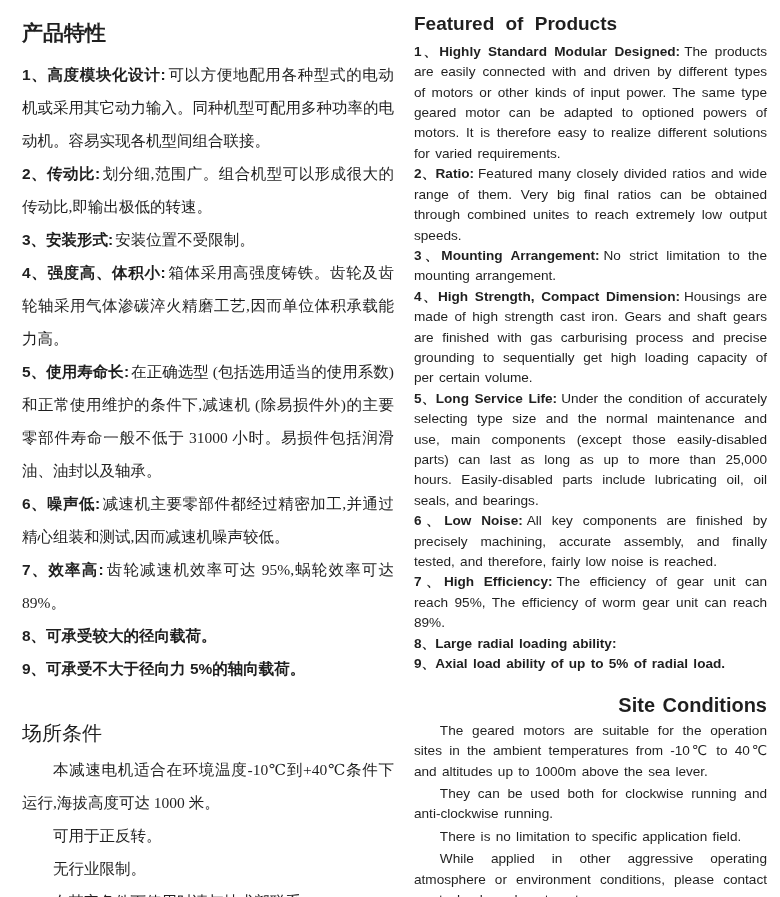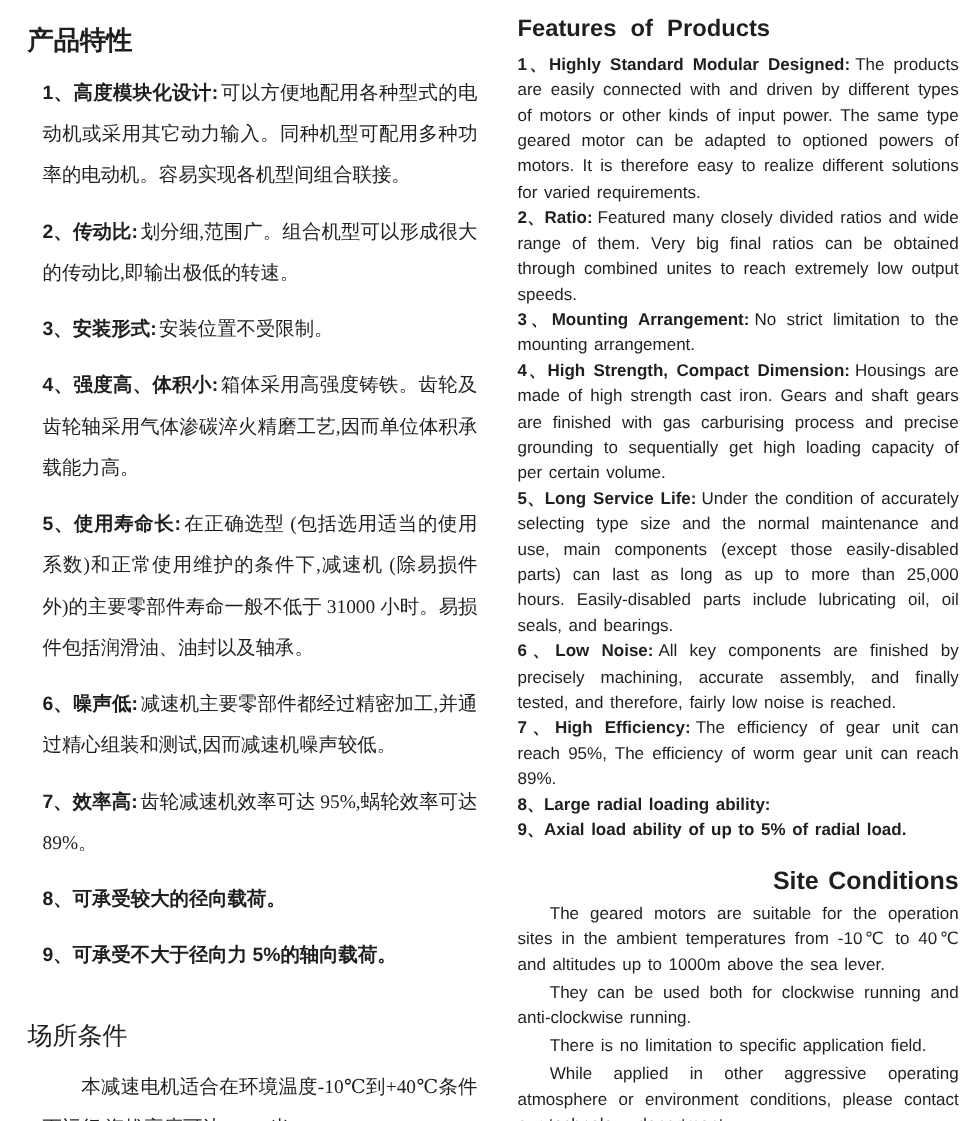--- a/index.html
+++ b/index.html
@@ -32,21 +32,21 @@
     margin: 20px 0 13px 0;
     text-align: left;
   }
   .cn-h2 {
     font-family: "Liberation Sans", "DejaVu Sans", sans-serif;
     font-size: 20px; font-weight: normal;
     line-height: 1.2;
     margin: 36px 0 8px 0;
     text-align: left;
   }
-  .col-cn p { margin: 12px; padding: 0; }
+  .col-cn p { margin: 0; padding: 0; }
   .cn-lbl {
     font-weight: bold;
     font-family: "Liberation Sans", "DejaVu Sans", sans-serif;
     padding-right: 2px;
   }
   .cn-indent { text-indent: 2em; }
 
   
   .col-en {
     left: 414px; width: 353px;
@@ -93,21 +93,21 @@
     <p><b class="cn-lbl">9、可承受不大于径向力 5%的轴向载荷。</b><span></span></p>
 
     <h2 class="cn-h2">场所条件</h2>
     <p class="cn-indent">本减速电机适合在环境温度-10℃到+40℃条件下运行,海拔高度可达 1000 米。</p>
     <p class="cn-indent">可用于正反转。</p>
     <p class="cn-indent">无行业限制。</p>
     <p class="cn-indent">在其它条件下使用时请与技术部联系。</p>
   </div>
 
   <div class="col col-en">
-    <h1 class="en-h1">Features of Products</h1>
+    <h1 class="en-h1">Featured of Products</h1>
 
     <p><b class="en-lbl">1、Highly Standard Modular Designed:</b><span>The products are easily connected with and driven by different types of motors or other kinds of input power. The same type geared motor can be adapted to optioned powers of motors. It is therefore easy to realize different solutions for varied requirements.</span></p>
     <p><b class="en-lbl">2、Ratio:</b><span>Featured many closely divided ratios and wide range of them. Very big final ratios can be obtained through combined unites to reach extremely low output speeds.</span></p>
     <p><b class="en-lbl">3、Mounting Arrangement:</b><span>No strict limitation to the mounting arrangement.</span></p>
     <p><b class="en-lbl">4、High Strength, Compact Dimension:</b><span>Housings are made of high strength cast iron. Gears and shaft gears are finished with gas carburising process and precise grounding to sequentially get high loading capacity of per certain volume.</span></p>
     <p><b class="en-lbl">5、Long Service Life:</b><span>Under the condition of accurately selecting type size and the normal maintenance and use, main components (except those easily-disabled parts) can last as long as up to more than 25,000 hours. Easily-disabled parts include lubricating oil, oil seals, and bearings.</span></p>
     <p><b class="en-lbl">6、Low Noise:</b><span>All key components are finished by precisely machining, accurate assembly, and finally tested, and therefore, fairly low noise is reached.</span></p>
     <p><b class="en-lbl">7、High Efficiency:</b><span>The efficiency of gear unit can reach 95%, The efficiency of worm gear unit can reach 89%.</span></p>
     <p><b class="en-lbl">8、Large radial loading ability:</b><span></span></p>
     <p><b class="en-lbl">9、Axial load ability of up to 5% of radial load.</b><span></span></p>

